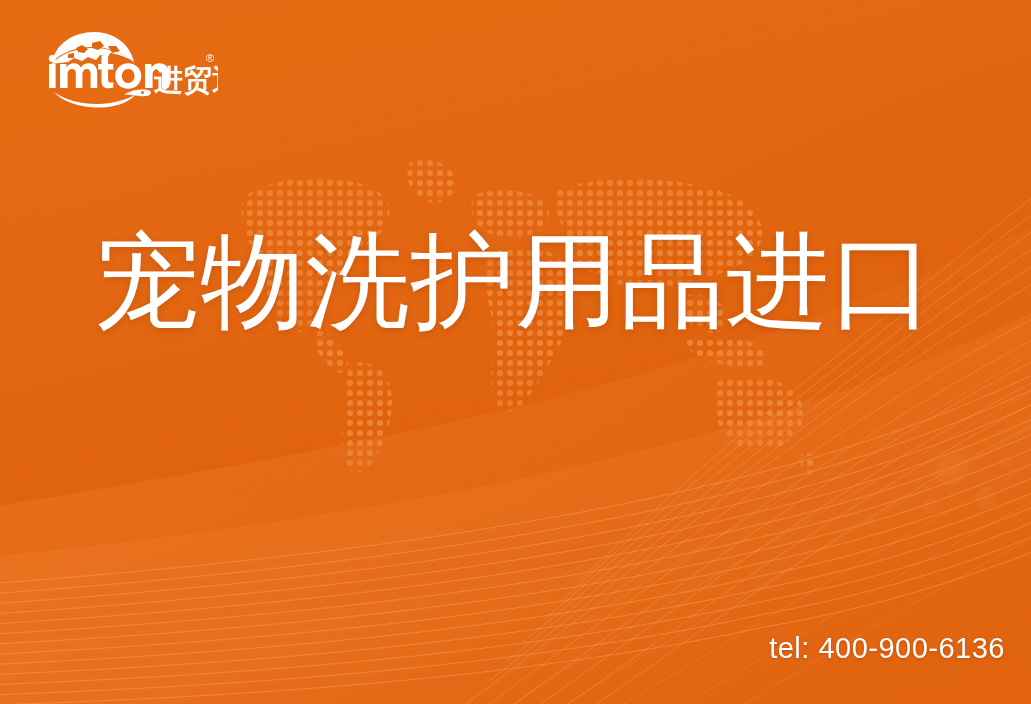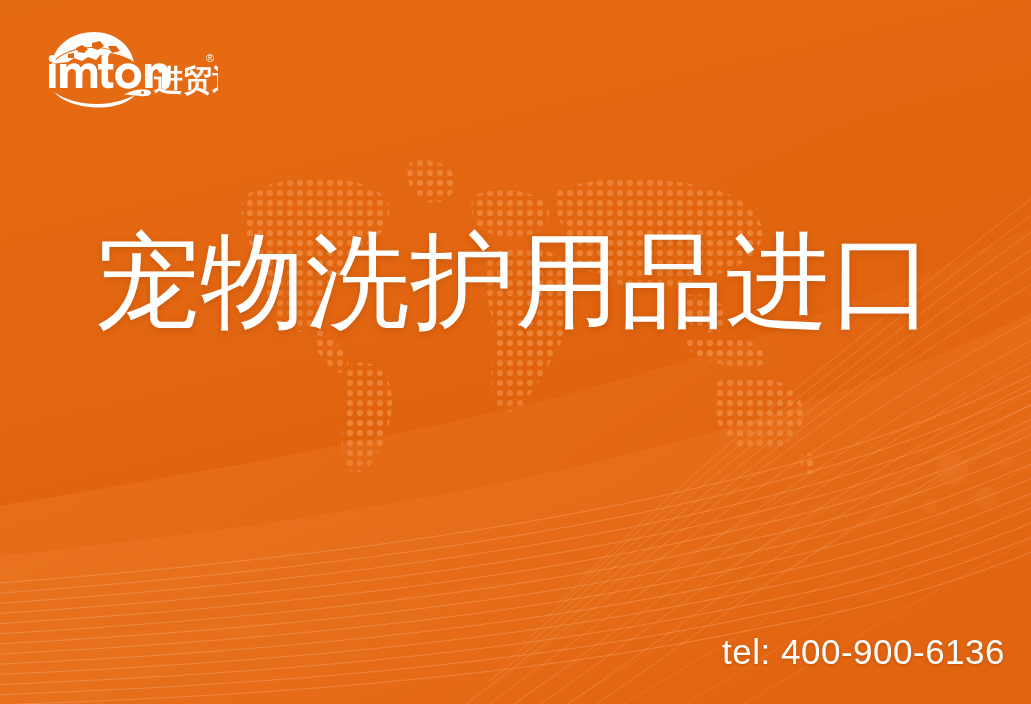--- a/index.html
+++ b/index.html
@@ -74,21 +74,21 @@
     white-space: nowrap;
   }
 
   
   #tel {
     position: absolute;
     right: 26px;
     top: 632px;
     z-index: 7;
     color: #ffffff;
-    font-size: 35px;
+    font-size: 29px;
     letter-spacing: .5px;
     white-space: nowrap;
     text-shadow: 0 1px 3px rgba(120, 48, 0, .35);
   }
 </style>
 </head>
 <body>
 
 <div id="poster">
 

